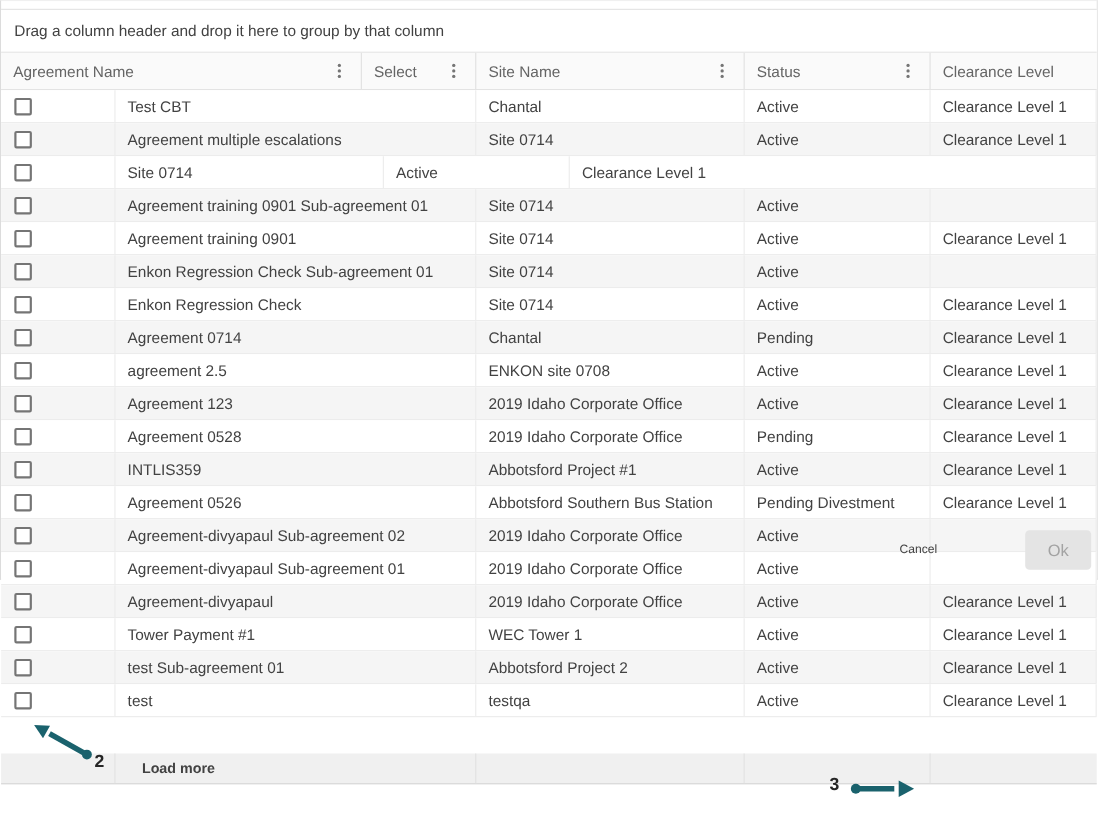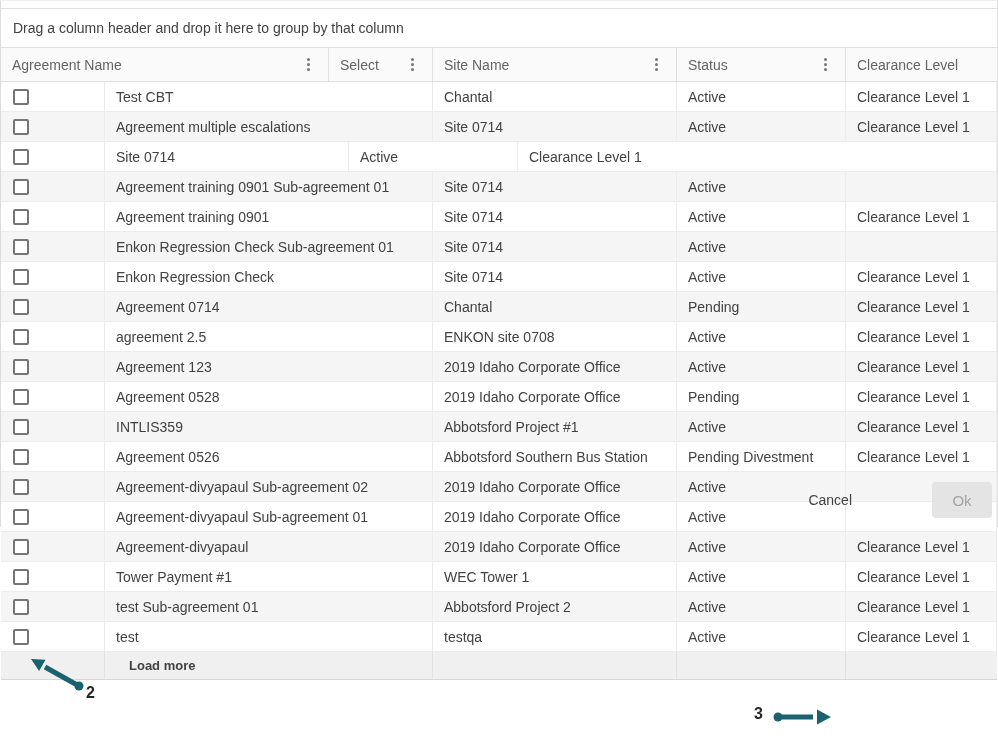--- a/index.html
+++ b/index.html
@@ -66,37 +66,38 @@
     width:16px; height:16px;
     border:2px solid #757575;
     border-radius:2px;
     background:#fff;
     cursor:pointer;
   }
   .loadmore-row {
     display:flex; height:28px;
     background:#f0f0f0;
     border-bottom:1px solid #d6d6d6;
+    margin-top:33px;
   }
   .lm-cell { border-right:1px solid #e2e2e2; display:flex; align-items:center; }
   .lm-cell.col-4 { border-right:none; }
   .loadmore-btn {
     background:none; border:none;
     font-family:inherit; font-size:13px; font-weight:bold;
     color:#424242; cursor:pointer;
     padding:0 0 0 24px;
   }
   .footer {
     position:absolute; right:0; bottom:0;
     height:52px; display:flex; align-items:center;
     padding-right:5px;
   }
   .cancel-btn {
     background:none; border:none;
-    font-family:inherit; font-size:14px; color:#424242;
+    font-family:inherit; font-size:11px; color:#424242;
     padding:8px 4px; margin-right:32px; cursor:pointer;
   }
   .ok-btn {
     width:60px; height:36px;
     background:#e4e4e4; border:none; border-radius:4px;
     font-family:inherit; font-size:15px; color:#a3a3a3;
   }
   .ok-btn:disabled { cursor:default;margin-left:44px; }
   .anno-arrow { position:absolute; color:var(--arrow-color,#1a626d); pointer-events:none; }
   .anno-label {

